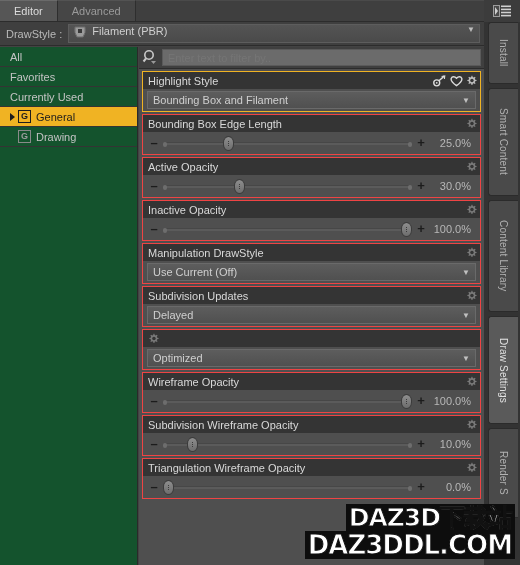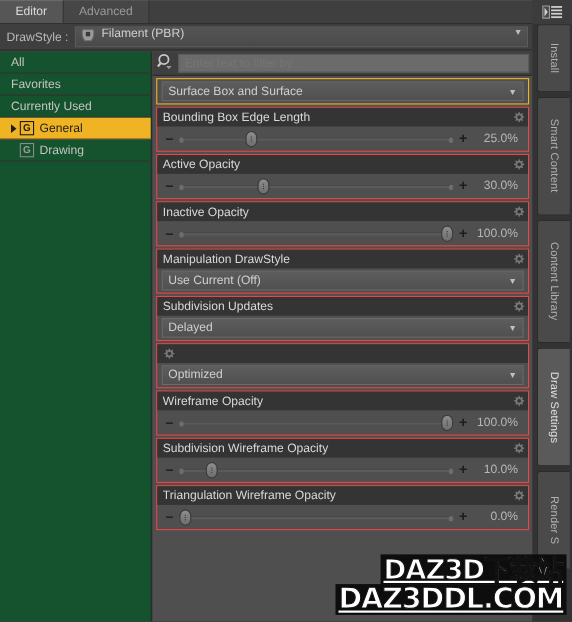--- a/index.html
+++ b/index.html
@@ -160,21 +160,21 @@
     border-radius: 3px 0 0 3px;
   }
   .vtab span { writing-mode: vertical-rl; white-space: nowrap; letter-spacing: .2px; }
   .vtab.active { background: #5a5a5a; color: #e2e2e2; }
 
   
   .watermark {
     position: absolute; right: 5px; bottom: 6px;
     display: flex; flex-direction: column; align-items: flex-end;
     font-family: "DejaVu Sans", sans-serif; font-weight: bold;
-    color: #ffffff; pointer-events: none; line-height: 1; text-decoration: underline;
+    color: #ffffff; pointer-events: none; line-height: 1;
   }
   .wm1 { font-size: 25px; background: #0d0d0d; padding: 1px 3px;
          -webkit-text-stroke: 1px #111; letter-spacing: -1px; }
   .wm2 { font-size: 26px; background: #0d0d0d; padding: 1px 3px;
          -webkit-text-stroke: 1px #111; letter-spacing: -1px; }
 </style>
 </head>
 <body>
 
 <div id="app">
@@ -239,23 +239,47 @@
         <svg width="17" height="16" viewBox="0 0 17 16">
           <circle cx="7" cy="6" r="4.2" fill="none" stroke="#c9c9c9" stroke-width="1.6"></circle>
           <line x1="4" y1="9.5" x2="1.5" y2="12.5" stroke="#c9c9c9" stroke-width="2"></line>
           <polygon points="9,12 14,12 11.5,15" fill="#9a9a9a"></polygon>
         </svg>
       </span>
       <input class="filter-input" type="text" value="" placeholder="Enter text to filter by.." style="">
     </div>
     <div class="props" id="props">
         <div class="prop focus">
+          <div class="prop-head">
+            <span class="ttl">Highlight Style</span>
+            <span class="headicons">
+              <span style="display: inline-flex; align-items: center;">
+                <svg width="14" height="12" viewBox="0 0 15 12">
+                  <circle cx="4" cy="8" r="3.2" fill="none" stroke="#dcdcdc" stroke-width="1.5"></circle>
+                  <path d="M6.4 5.8 L12 0.8" stroke="#dcdcdc" stroke-width="1.5" fill="none"></path>
+                  <path d="M9.2 1.2 L12.6 0.6 L12.2 3.8" fill="none" stroke="#dcdcdc" stroke-width="1.2"></path>
+                  <circle cx="4" cy="8" r="1" fill="#dcdcdc"></circle>
+                </svg>
+              </span>
+              <span style="display: inline-flex; align-items: center;">
+                <svg width="13" height="12" viewBox="0 0 14 12">
+                  <path d="M7 11 C2 7.5 0.6 5 1.4 3 C2.2 1 5 0.8 7 3 C9 0.8 11.8 1 12.6 3 C13.4 5 12 7.5 7 11 Z" fill="none" stroke="#dcdcdc" stroke-width="1.5"></path>
+                </svg>
+              </span>
+              <span style="display: inline-flex; align-items: center;">
+                <svg width="11" height="11" viewBox="0 0 12 12">
+                  <path d="M6 0.8 L7 0.8 L7.3 2.3 L8.4 2.8 L9.7 2 L10.4 2.7 L9.6 4 L10.1 5.1 L11.6 5.4 L11.6 6.4 L10.1 6.7 L9.6 7.8 L10.4 9.1 L9.7 9.8 L8.4 9 L7.3 9.5 L7 11 L6 11 L5.7 9.5 L4.6 9 L3.3 9.8 L2.6 9.1 L3.4 7.8 L2.9 6.7 L1.4 6.4 L1.4 5.4 L2.9 5.1 L3.4 4 L2.6 2.7 L3.3 2 L4.6 2.8 L5.7 2.3 Z" fill="#bdbdbd"></path>
+                  <circle cx="6.5" cy="5.9" r="1.9" fill="#343434"></circle>
+                </svg>
+              </span>
+            </span>
+          </div>
           <div class="prop-body">
             <div class="combo">
-              <span>Surface Box and Surface</span>
+              <span>Bounding Box and Filament</span>
               <span class="arrow">▼</span>
             </div>
           </div>
         </div>
         <div class="prop">
           <div class="prop-head">
             <span class="ttl">Bounding Box Edge Length</span>
             <span class="headicons" style="opacity: 0.5;">
               <span style="display: inline-flex; align-items: center;">
                 <svg width="11" height="11" viewBox="0 0 12 12">

